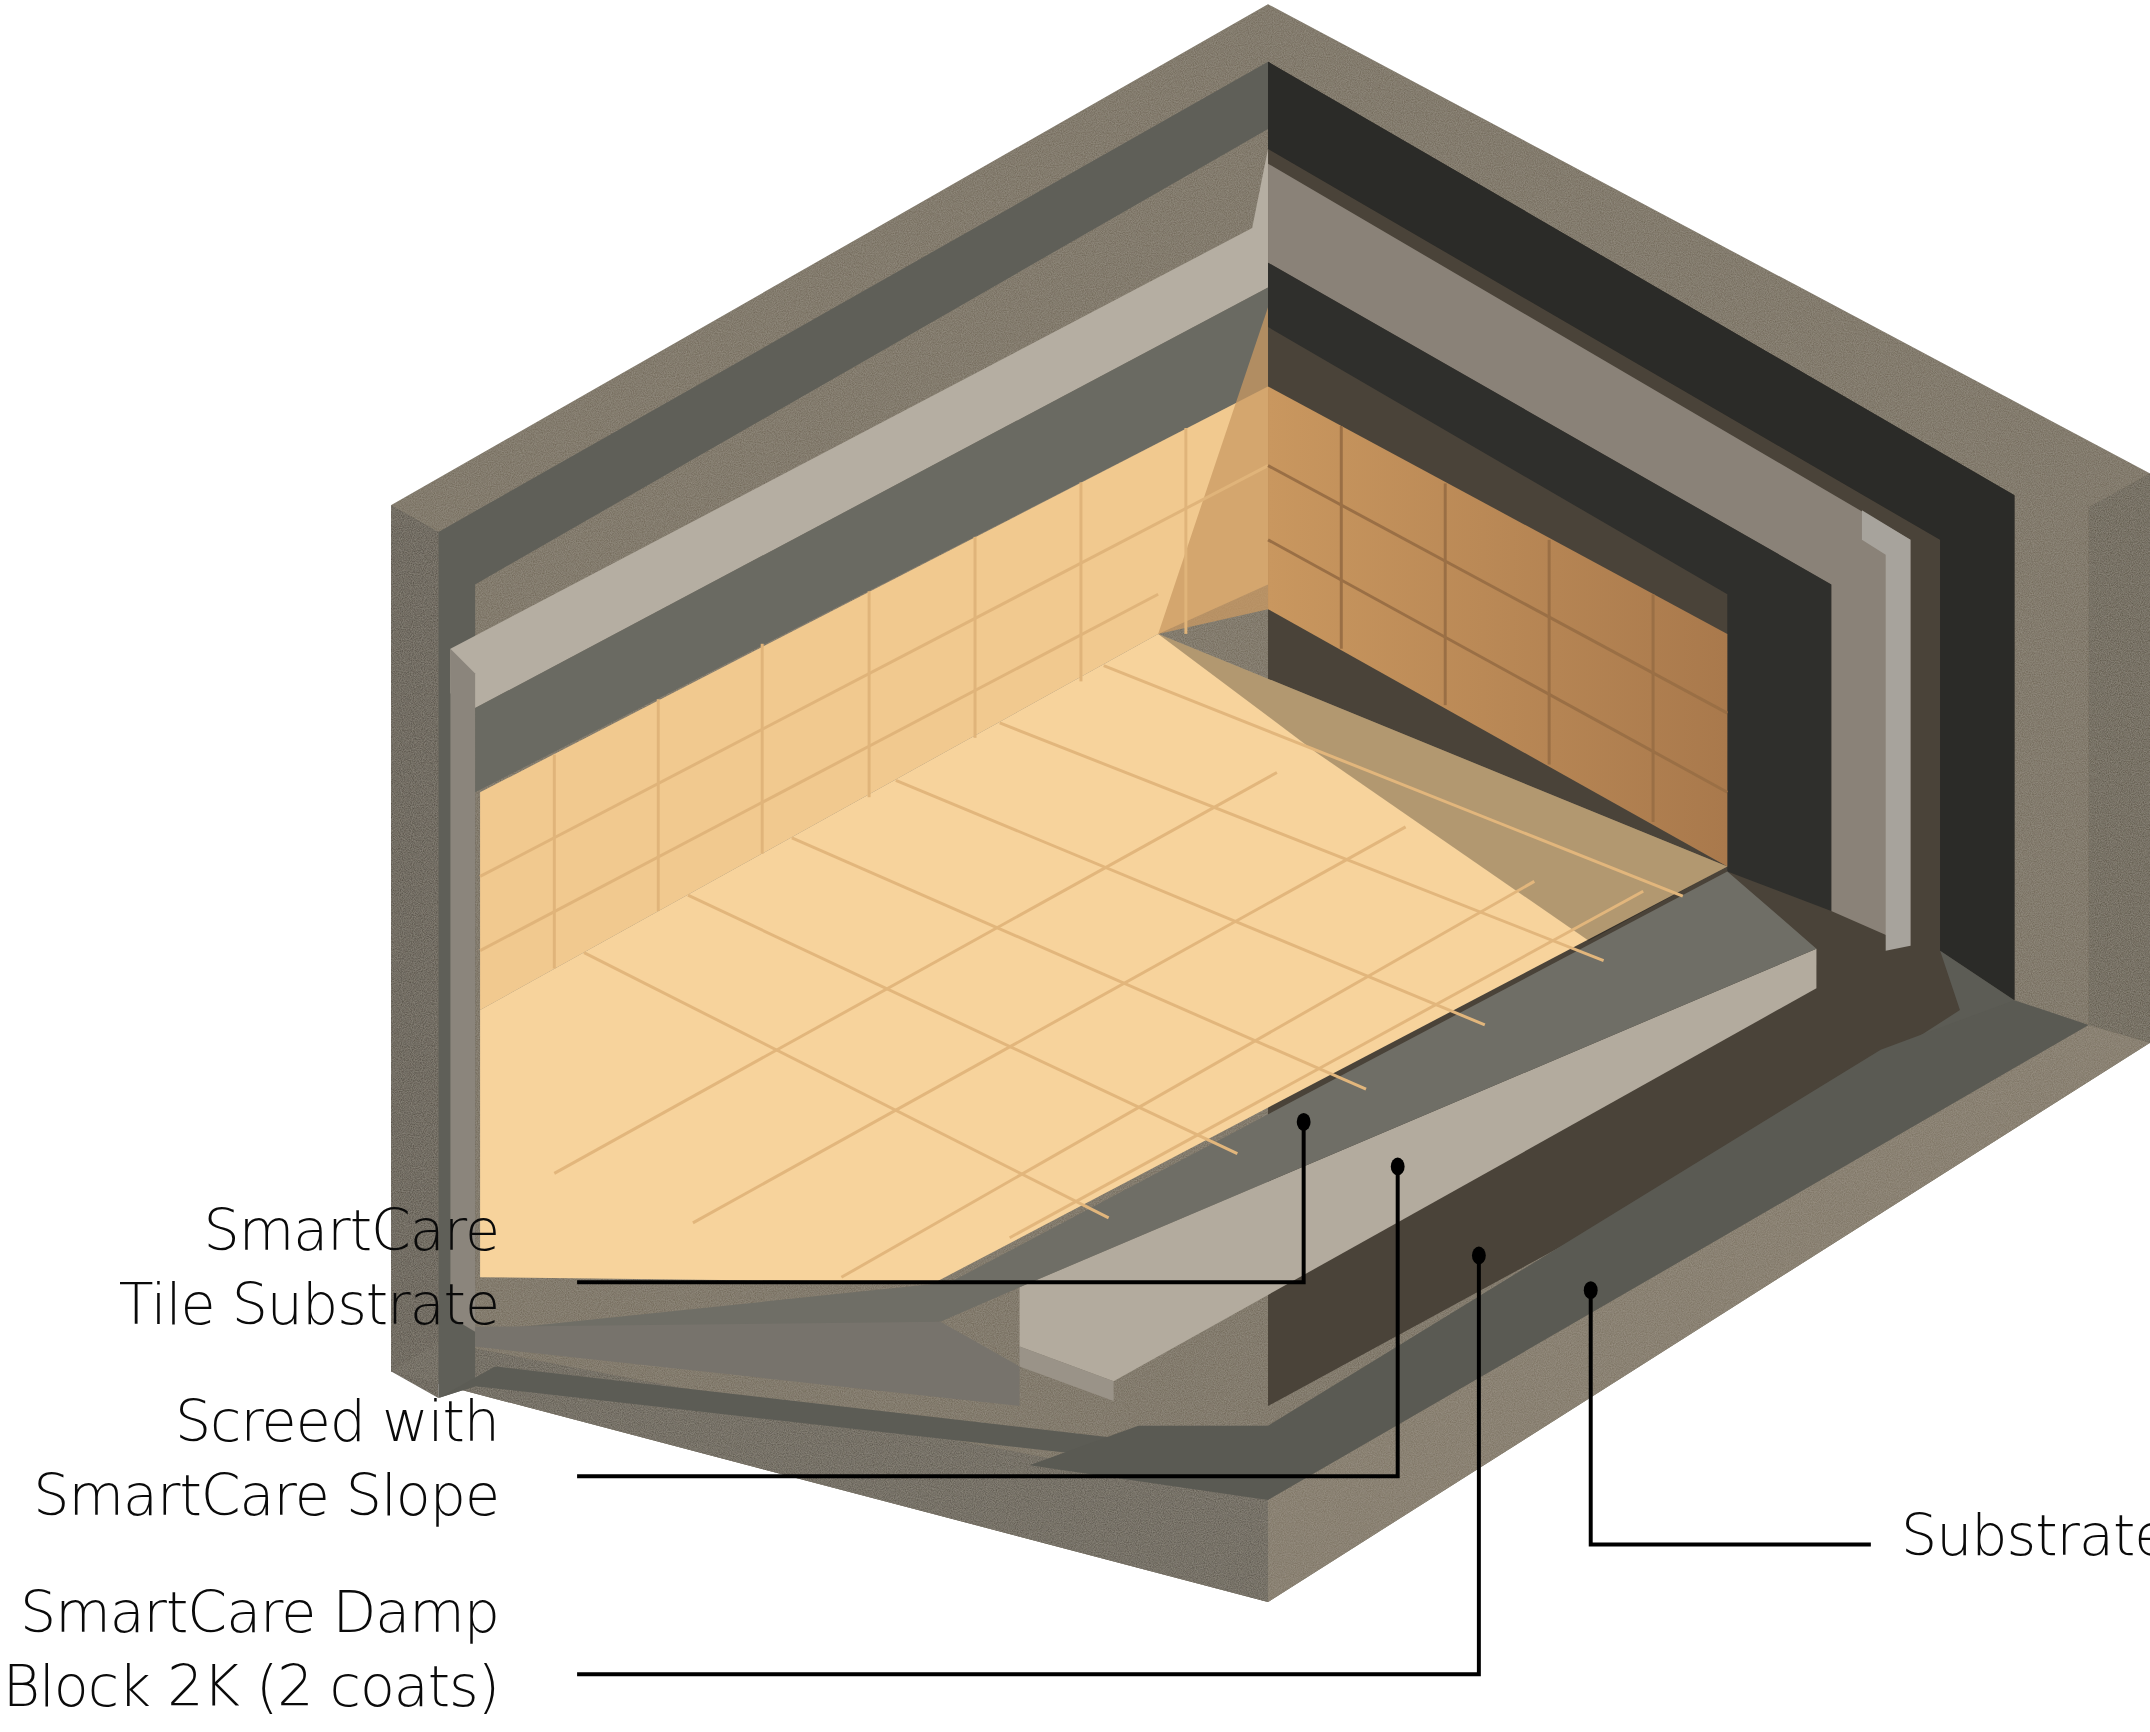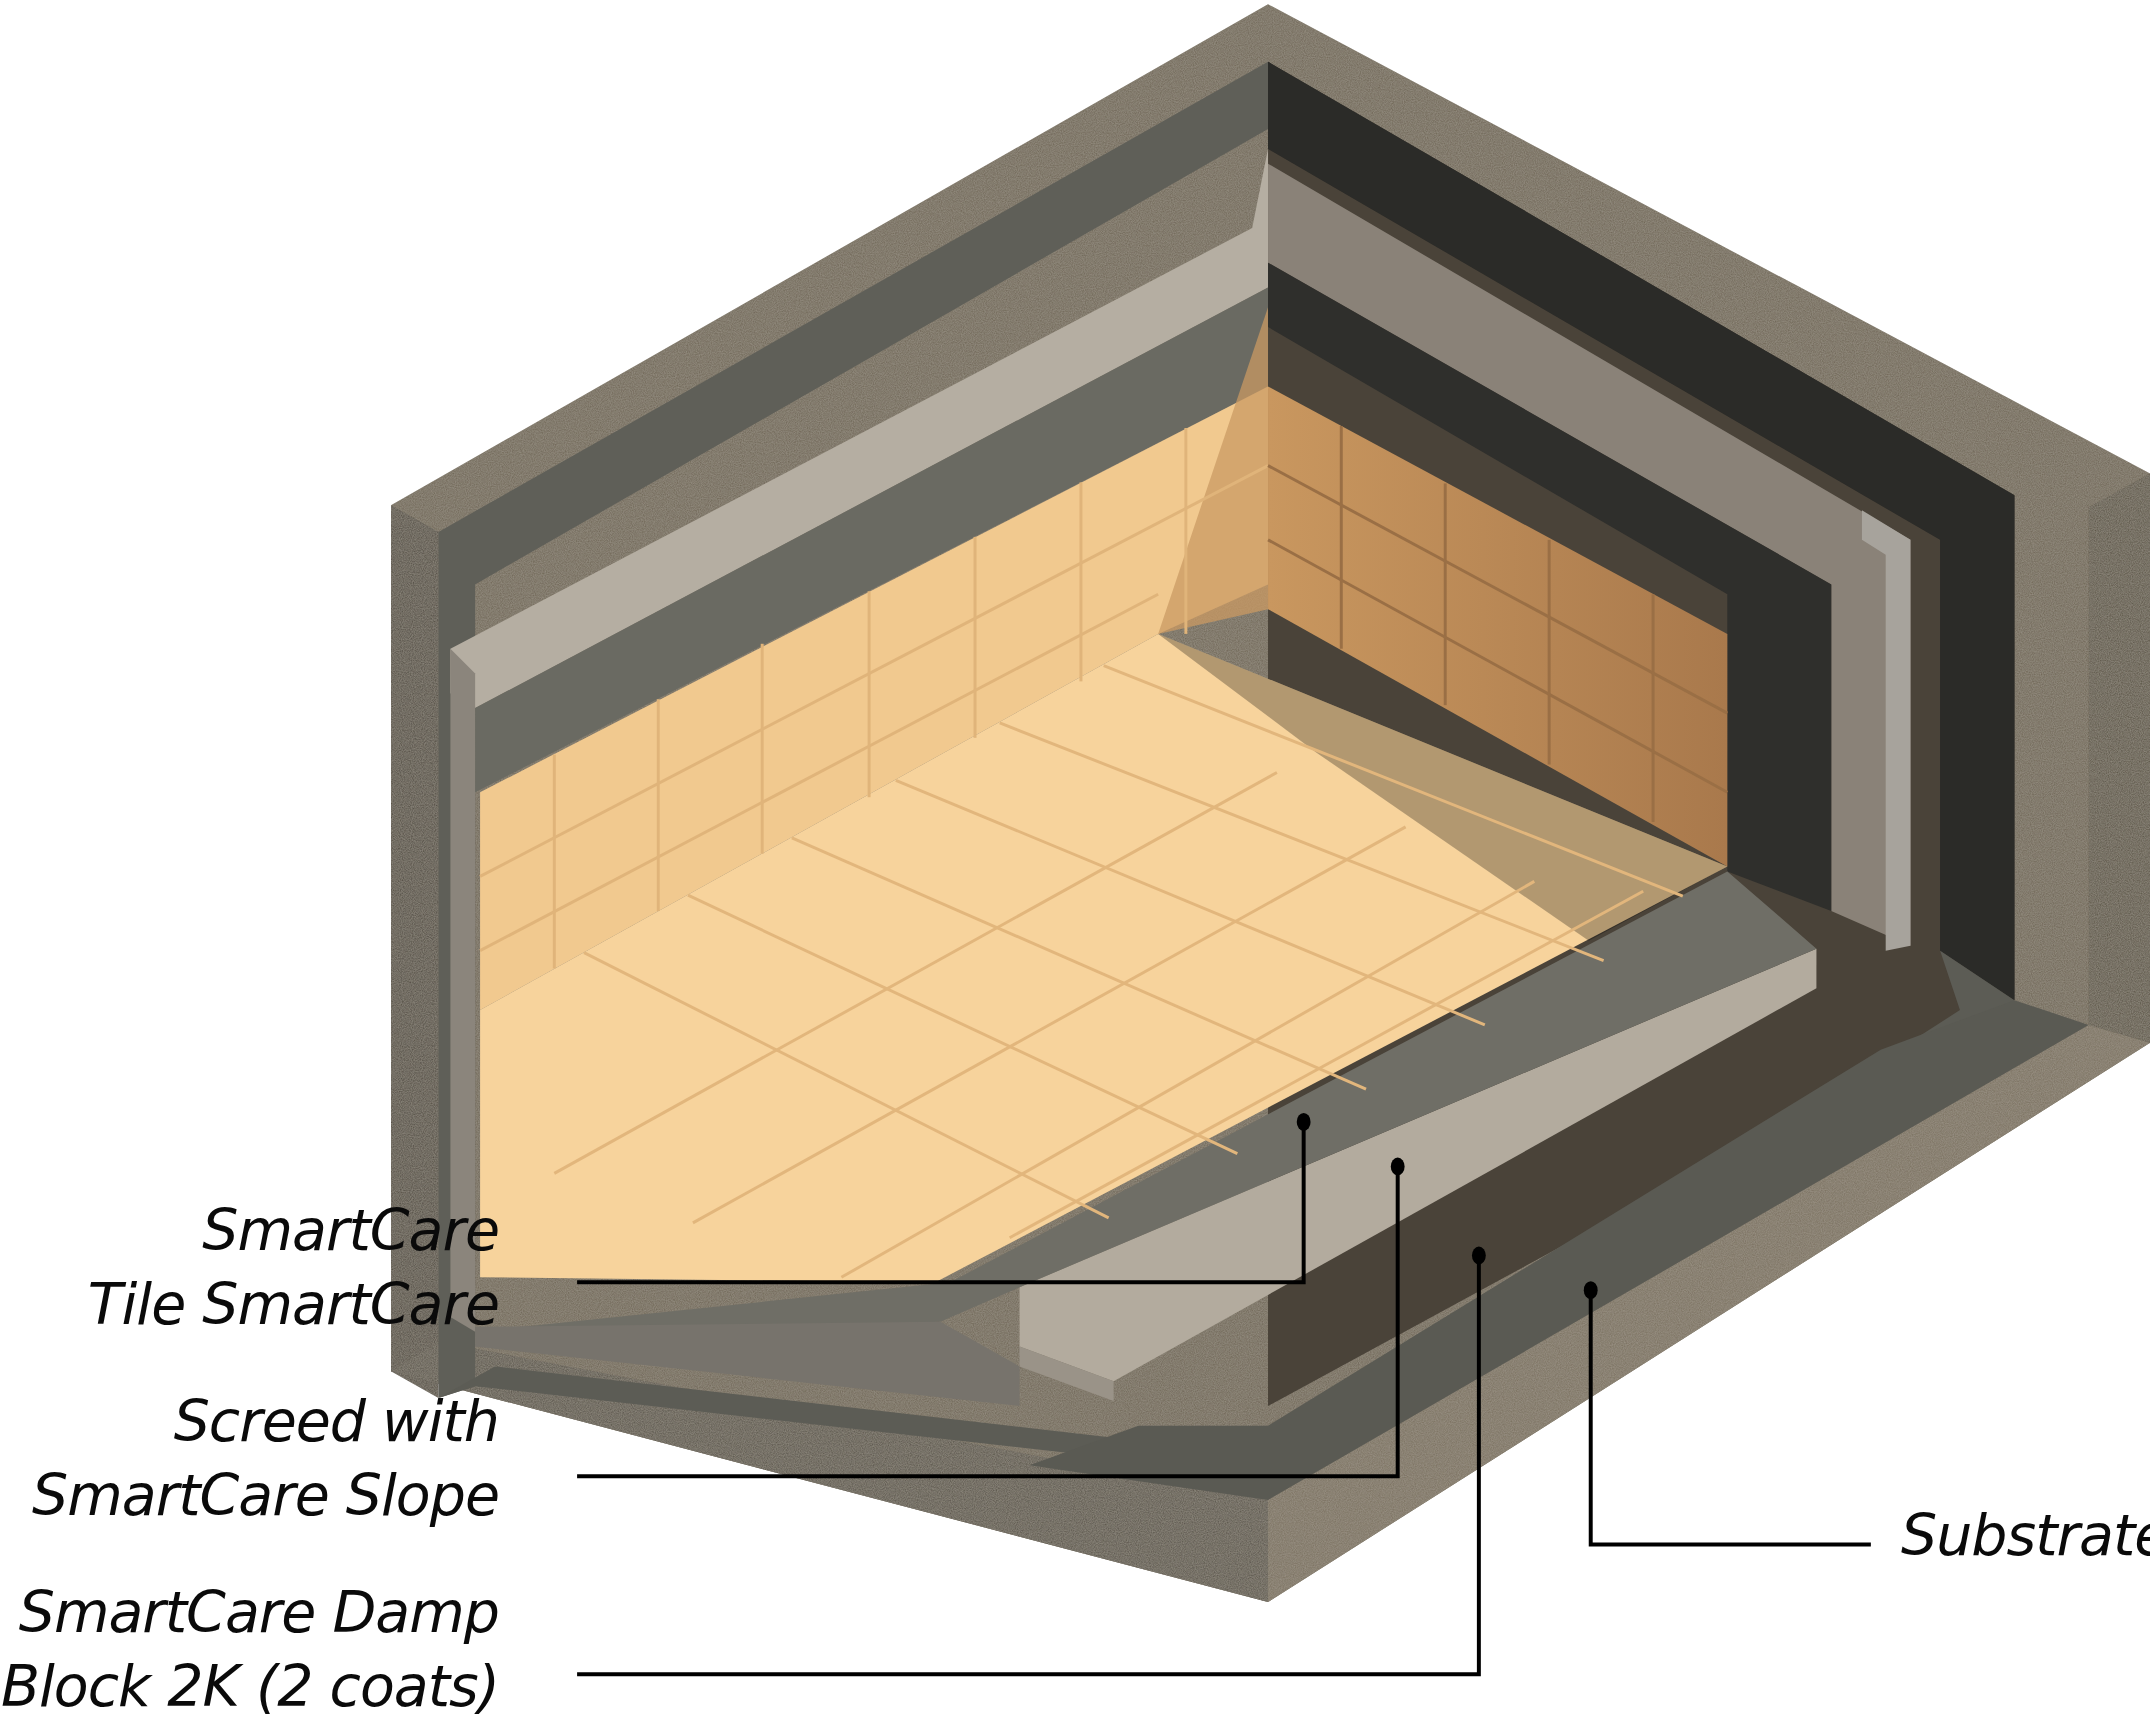--- a/index.html
+++ b/index.html
@@ -1,18 +1,18 @@
 <!DOCTYPE html>
 <html><head>
 <meta charset="utf-8">
 <style>
   html, body { margin: 0; padding: 0; background: #ffffff; }
   body { width: 2150px; height: 1733px; position: relative; overflow: hidden; font-family: "DejaVu Sans", sans-serif; }
   #diagram { position: absolute; left: 0; top: 0; width: 2150px; height: 1733px; }
-  .label { position: absolute; color: #0a0a0a; font-family: "DejaVu Sans", sans-serif; font-weight: 200; font-size: 57px; line-height: 74px; letter-spacing: -1px; white-space: nowrap; font-style: italic; }
+  .label { position: absolute; color: #0a0a0a; font-family: "DejaVu Sans", sans-serif; font-weight: 200; font-size: 57px; line-height: 74px; letter-spacing: -1px; white-space: nowrap; }
   .label.right-align { text-align: right; right: calc(2150px - 499px); }
   .label span { display: block; }
 </style>
 </head>
 <body>
 
 <svg id="diagram" viewBox="0 0 2172 1750" xmlns="http://www.w3.org/2000/svg">
   <defs>
     <filter id="grain" x="0" y="0" width="100%" height="100%">
       <feTurbulence type="fractalNoise" baseFrequency="0.9" numOctaves="2" seed="3" result="n"></feTurbulence>
@@ -134,21 +134,21 @@
   <g fill="#000">
     <ellipse cx="1317" cy="1133" rx="7" ry="9"></ellipse>
     <ellipse cx="1412" cy="1178" rx="7" ry="9"></ellipse>
     <ellipse cx="1494" cy="1268" rx="7" ry="9"></ellipse>
     <ellipse cx="1607" cy="1303" rx="7" ry="9"></ellipse>
   </g>
 </svg>
 
 <div class="label right-align" style="top:1193px;">
   <span>SmartCare</span>
-  <span>Tile SmartCare</span>
+  <span>Tile Substrate</span>
 </div>
 
 <div class="label right-align" style="top:1384px;">
   <span>Screed with</span>
   <span>SmartCare Slope</span>
 </div>
 
 <div class="label right-align" style="top:1575px;text-align:right;">
   <span>SmartCare Damp</span>
   <span>Block 2K (2 coats)</span>

